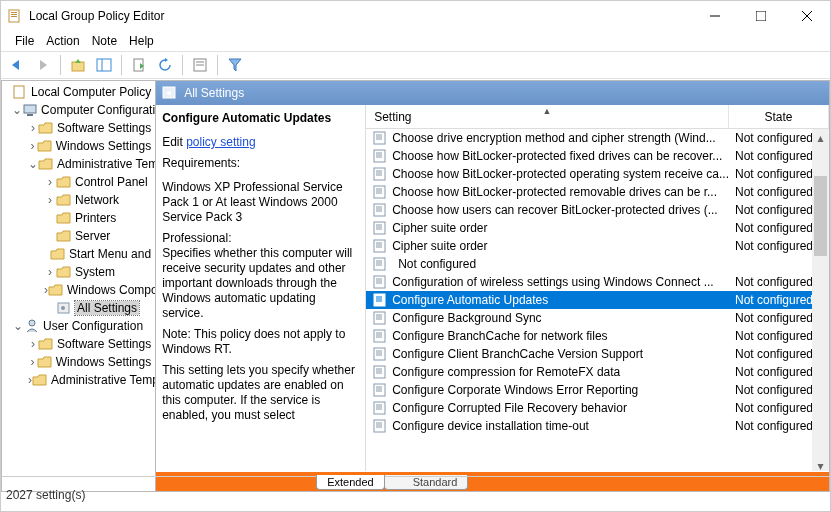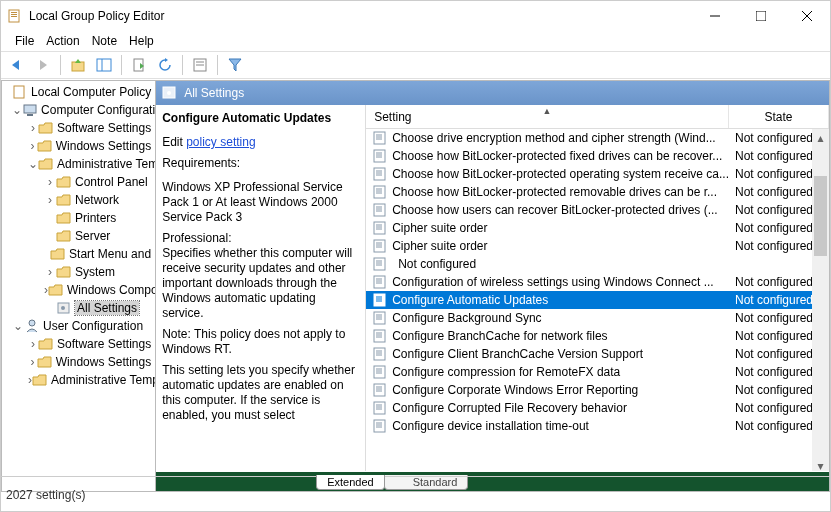--- a/index.html
+++ b/index.html
@@ -34,21 +34,21 @@
   .col.state { width:100px; justify-content:center; }
   .sort { position:absolute; left:50%; top:1px; transform:translateX(-50%); color:#555; font-size:9px; }
   .rows { flex:1; overflow:hidden; }
   .row { display:flex; height:18px; align-items:center; }
   .row .ico { width:16px; height:16px; margin:0 4px 0 6px; display:flex; align-items:center; justify-content:center; }
   .row .name { flex:1; white-space:nowrap; overflow:hidden; text-overflow:ellipsis; }
   .row .state { width:100px; padding-left:6px; white-space:nowrap; }
   .row.sel { background:#0078d7; color:#fff; }
   .hscroll { height:17px; background:#f0f0f0; display:flex; align-items:center; border-top:1px solid #ddd; }
   .hscroll .arr { width:17px; height:17px; display:flex; align-items:center; justify-content:center; color:#666; }
-  .tabs { height:20px; display:flex; align-items:flex-end; padding-left:160px; border-top:1px solid #fff; position:absolute; bottom:0; left:0; right:0; background:#14532d; }
+  .tabs { height:20px; display:flex; align-items:flex-end; padding-left:160px; border-top:1px solid #fff; position:absolute; bottom:0; left:0; right:0; background:#f97316; }
   .tab { border:1px solid #999; border-top:none; border-bottom-left-radius:4px; border-bottom-right-radius:4px; padding:1px 10px; margin-right:-1px; background:#fff; font-size:11px; position:relative; top:-1px; }
   .tab.inactive { background:#f4f4f4; color:#444; z-index:0;padding-left:28px; }
   .tab.active { z-index:1; }
   .statusbar { position:absolute; bottom:0; left:0; right:0; height:36px; border-top:1px solid #ccc; display:flex; align-items:center; padding:0 6px; font-size:11px; color:#333; }
   .vscroll { position:absolute; right:0; top:24px; bottom:17px; width:17px; background:#f0f0f0; display:flex; flex-direction:column; }
   .vscroll .arr { height:17px; display:flex; align-items:center; justify-content:center; color:#666; }
   .vscroll .thumb { background:#c8c8c8; margin:0 2px; }
   svg { display:block; }
 </style>
 </head>

